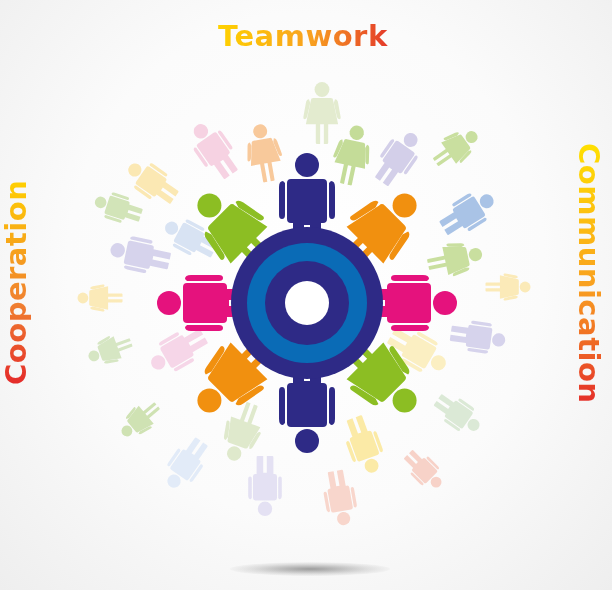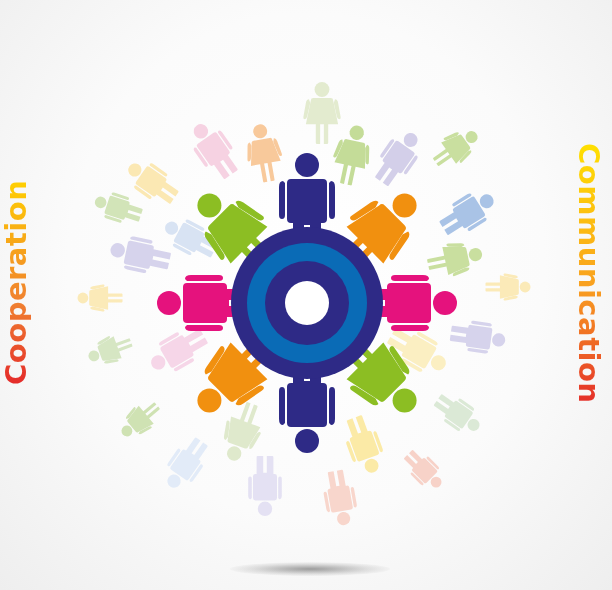--- a/index.html
+++ b/index.html
@@ -249,16 +249,17 @@
         </g>
       </g>
     <g>
       <circle id="ring-outer" cx="307" cy="303" r="76" fill="#2e2a86"></circle>
       <circle id="ring-blue" cx="307" cy="303" r="60" fill="#0a6bb6"></circle>
       <circle id="ring-inner" cx="307" cy="303" r="42" fill="#2e2a86"></circle>
       <circle id="ring-hole" cx="307" cy="303" r="22" fill="#ffffff"></circle>
     </g>
   </svg>
 
+  <div class="word w-top">Teamwork</div>
   <div class="word w-left">Cooperation</div>
   <div class="word w-right">Communication</div>
   <div class="shadow"></div>
 </div>
 
 </body></html>

